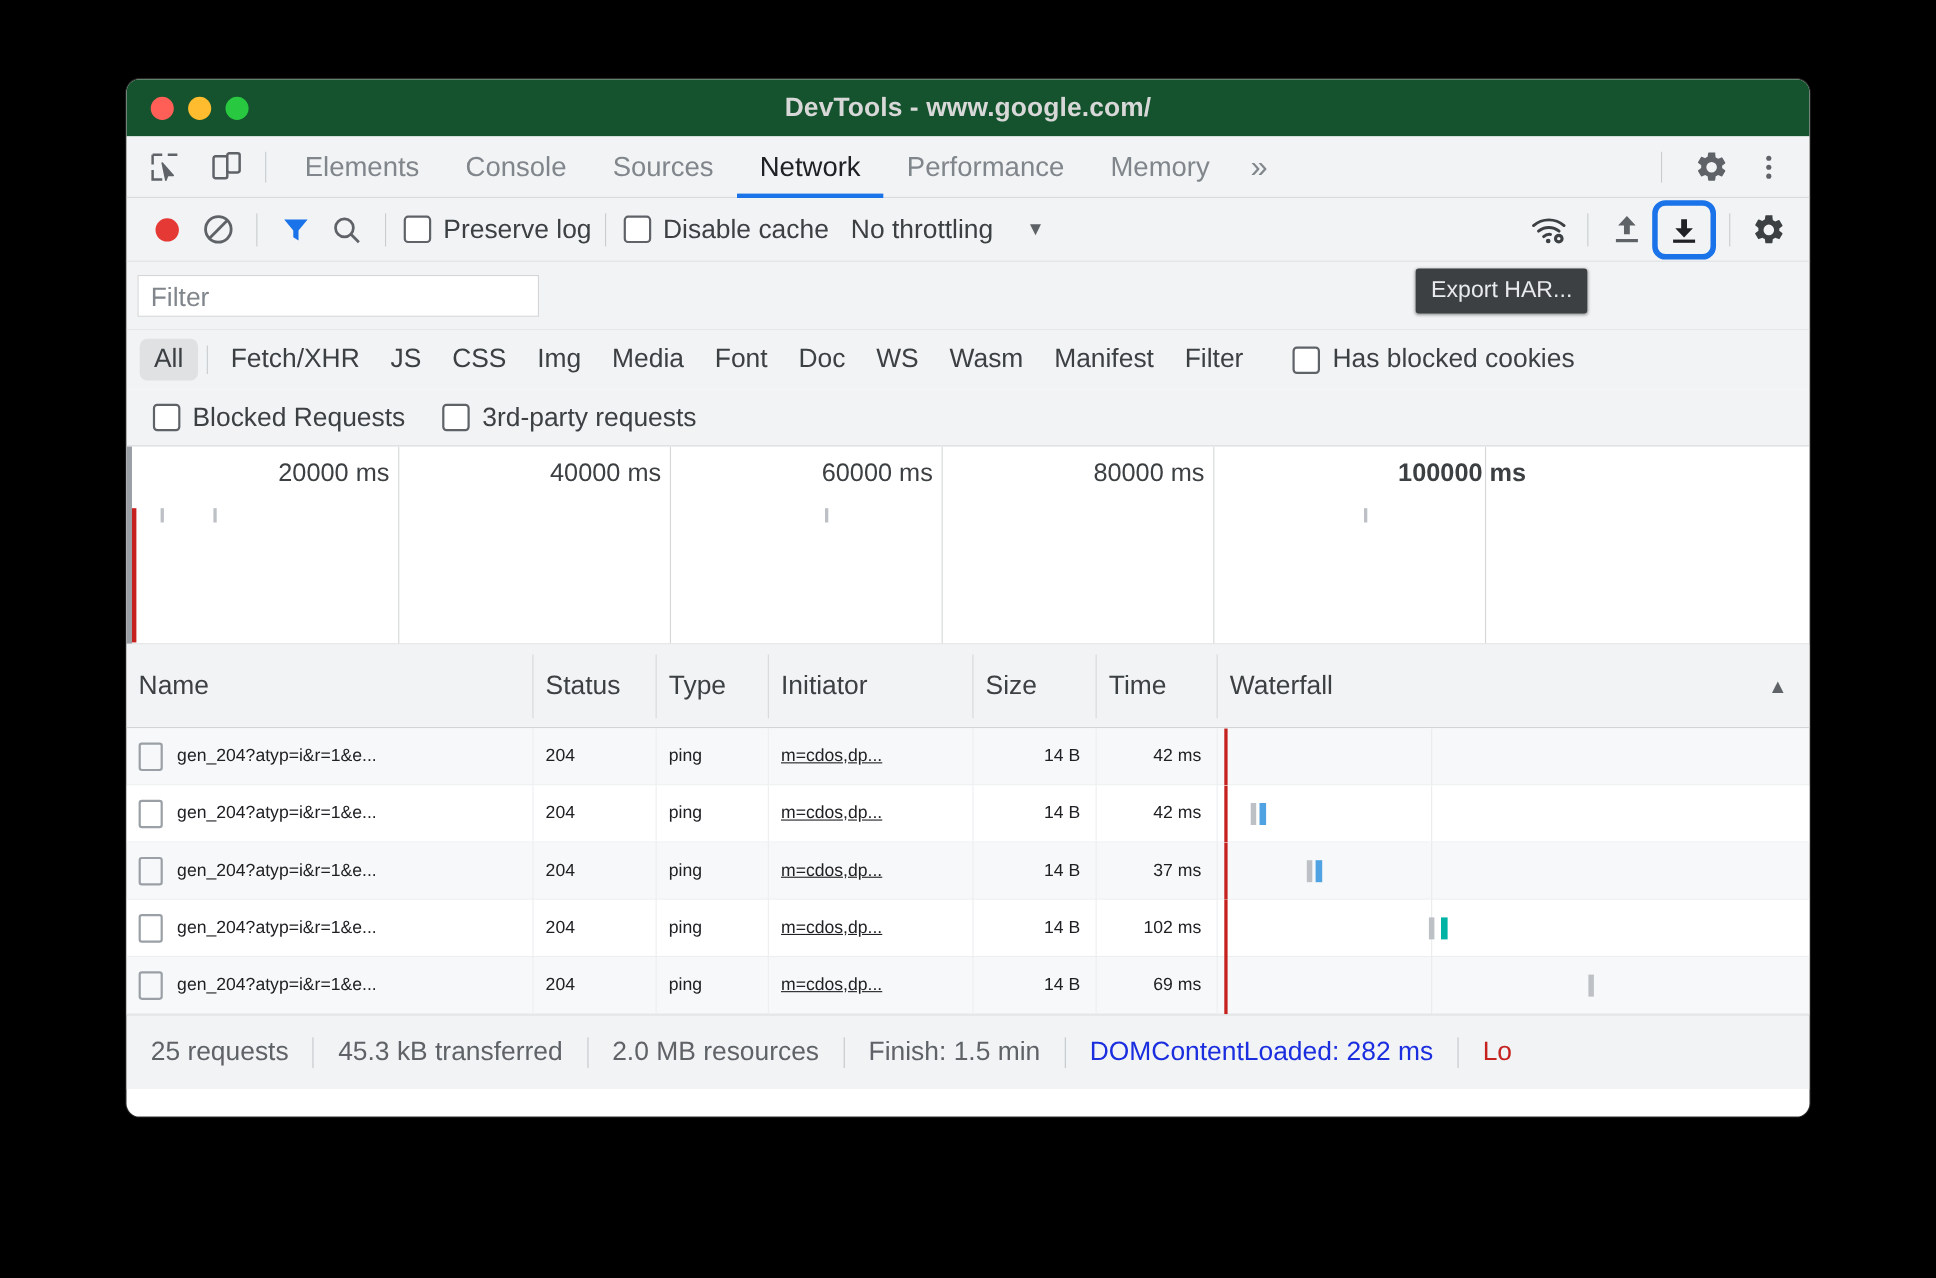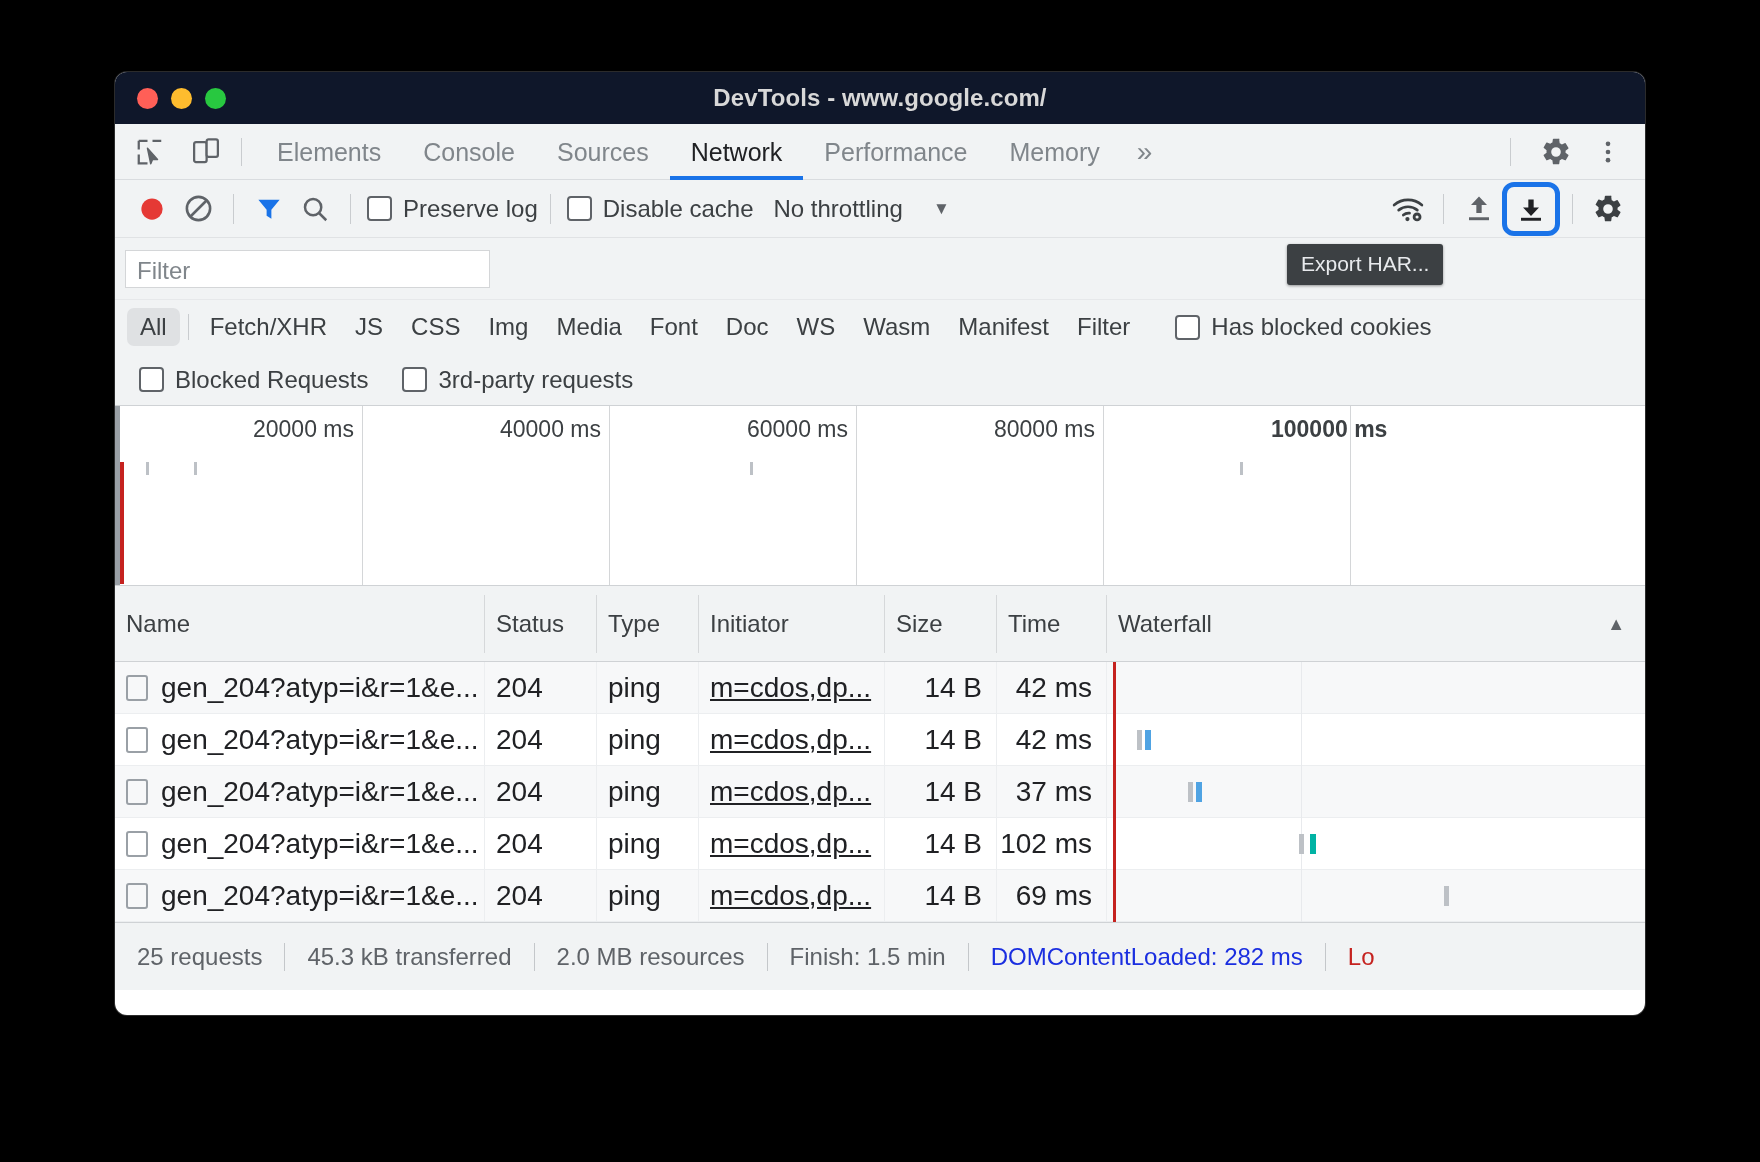--- a/index.html
+++ b/index.html
@@ -22,21 +22,21 @@
     width: 1530px; height: 943px;
     border-radius: 12px;
     background: #fff;
     overflow: hidden;
     box-shadow: 0 0 0 1px #2b2b2b;
   }
 
   
   .titlebar {
     height: 52px;
-    background: #0f172a;
+    background: #14532d;
     display: flex;
     align-items: center;
     position: relative;
   }
   .traffic { display: flex; gap: 13px; margin-left: 22px; }
   .dot { width: 21px; height: 21px; border-radius: 50%; }
   .dot.red { background: #ff5f57; }
   .dot.yellow { background: #febc2e; }
   .dot.green { background: #28c840; }
   .window-title {
@@ -270,21 +270,21 @@
     right: 20px; top: 50%;
     transform: translateY(-50%);
     font-size: 18px; color: #5f6368;
   }
   .row-clip { position: relative; height: 52px; overflow: hidden; }
   .row-clip .trow { position: absolute; left: 0; right: 0; bottom: 0; }
   .trow {
     height: 52px;
     display: flex;
     align-items: center;
-    font-size: 28px;
+    font-size: 16px;
     color: #202124;
     border-bottom: 1px solid #eceef0;
     background: #fff;
   }
   .trow.alt { background: #f7f8f9; }
   .td {
     height: 52px; line-height: 52px;
     border-right: 1px solid #eceef0;
     padding-left: 11px;
     overflow: hidden;

